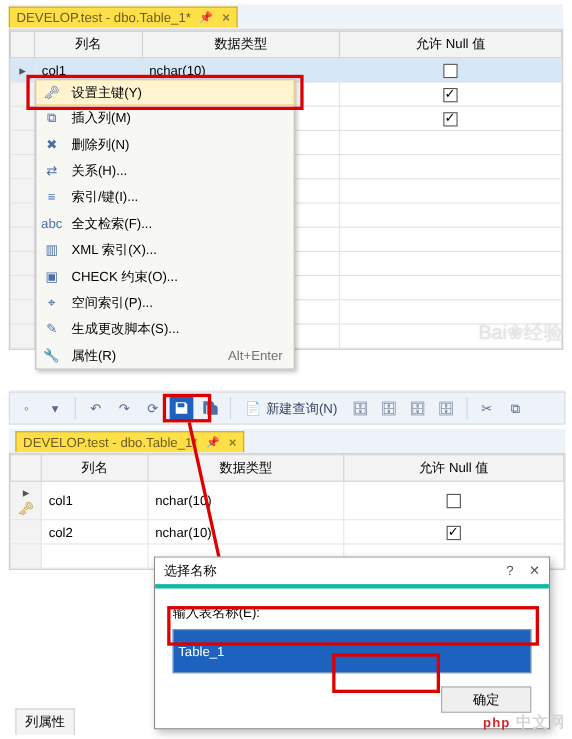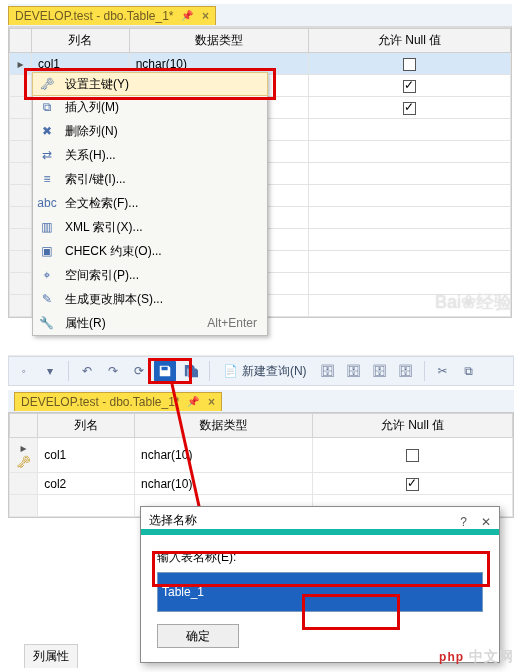--- a/index.html
+++ b/index.html
@@ -47,32 +47,32 @@
 .grid2 table{width:100%;border-collapse:collapse;}
 .grid2 th{background:#f3f3f3;border:1px solid #d4d4d4;font-weight:normal;padding:3px 4px;text-align:center;}
 .grid2 td{border:1px solid #e6e6e6;padding:3px 6px;height:22px;}
 .keyico{color:#c08a00;}
 
 
 .arrow{position:absolute;left:166px;top:380px;pointer-events:none;}
 
 
 .dlg{position:absolute;left:140px;top:506px;width:360px;background:#fff;border:1px solid #8a8a8a;box-shadow:3px 3px 8px rgba(0,0,0,.3);}
-.dlg-title{display:flex;align-items:flex-end;height:28px;padding:0 8px;background:#fff;border-bottom:6px solid #14b8a6;}
+.dlg-title{display:flex;align-items:center;height:28px;padding:0 8px;background:#fff;border-bottom:4px solid #14b8a6;}
 .dlg-title .r{margin-left:auto;display:flex;gap:14px;color:#555;}
 .dlg-body{padding:14px 16px 12px;}
 .dlg-body label{display:block;margin-bottom:6px;}
 .dlg-body input{width:100%;height:22px;border:1px solid #7a99bf;padding:19px 4px;background:#fff;}
 .dlg-body input.sel{background:#1e62c0;color:#fff;}
-.dlg-foot{display:flex;justify-content:flex-end;gap:10px;padding:0 16px 14px;flex-direction:column;}
+.dlg-foot{display:flex;justify-content:flex-end;gap:10px;padding:0 16px 14px;}
 .dlg-foot button{width:82px;height:24px;background:#efefef;border:1px solid #a8a8a8;}
 .redbox-input{position:absolute;left:152px;top:551px;width:338px;height:36px;border:3px solid #de0000;pointer-events:none;}
 .redbox-ok{position:absolute;left:302px;top:594px;width:98px;height:36px;border:3px solid #de0000;pointer-events:none;}
 
-.colprops{position:absolute;left:24px;bottom:4px;border:1px solid #cfcfcf;border-bottom:none;padding:3px 8px;background:#f4f4f4;}
+.colprops{position:absolute;left:14px;bottom:4px;border:1px solid #cfcfcf;border-bottom:none;padding:3px 8px;background:#f4f4f4;}
 
 .logo{position:absolute;right:6px;bottom:6px;color:#d7d7d7;font-size:14px;font-weight:bold;letter-spacing:1px;}
 .logo b{color:#cf2b2b;margin-top:36px;}
 </style>
 </head>
 <body>
 
 <div class="panel top-panel">
   <div class="tab-strip">
     <div class="tab">

